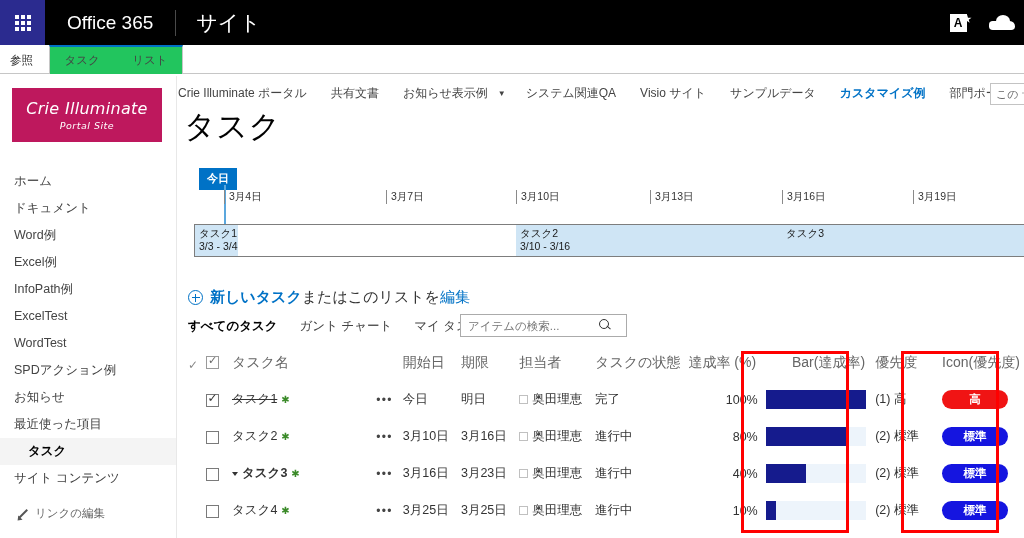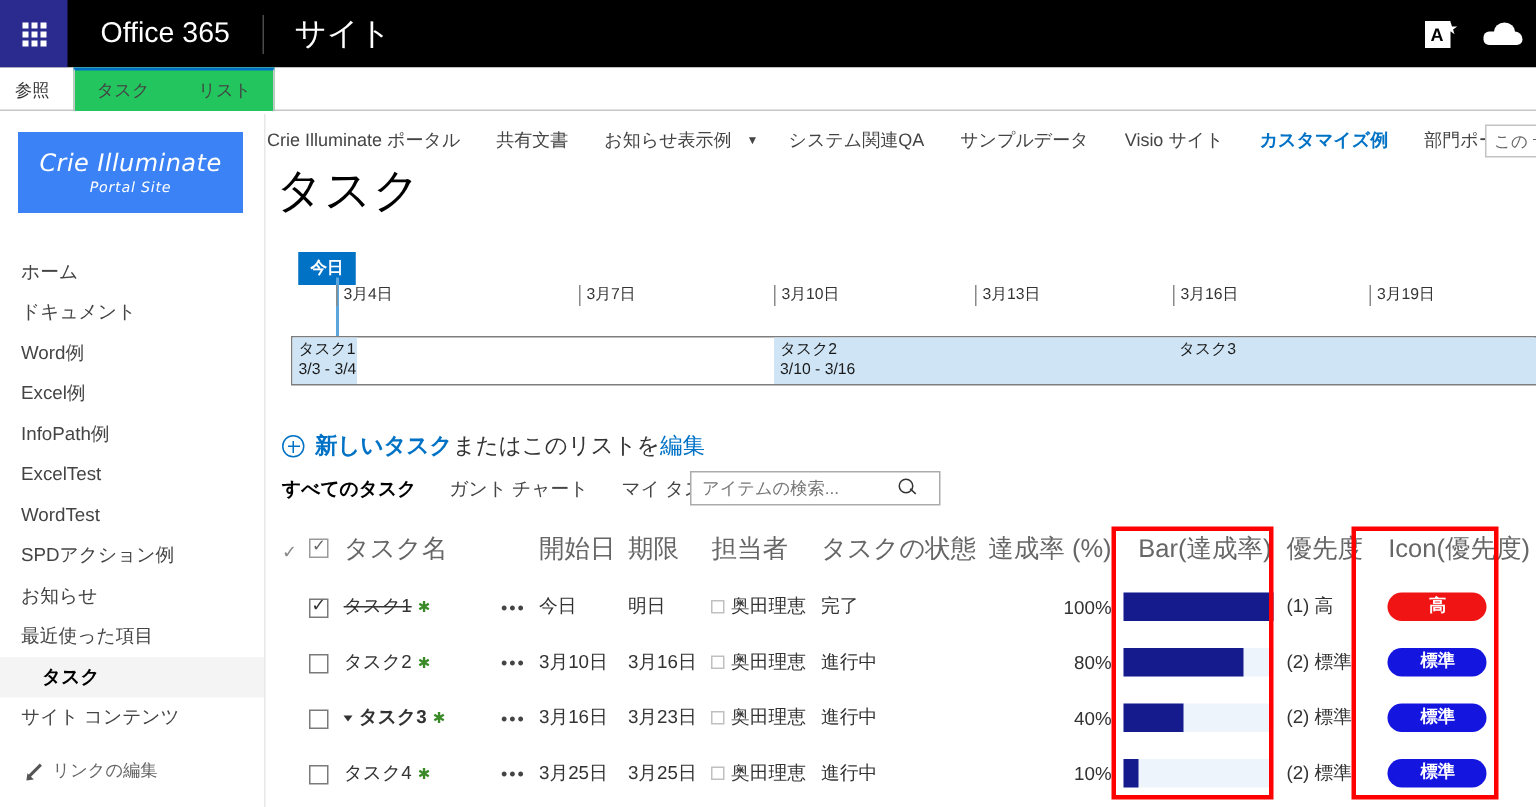--- a/index.html
+++ b/index.html
@@ -130,21 +130,21 @@
     font-size: 11px; color: #666;
     padding: 3px 5px;
     overflow: hidden;
     white-space: nowrap;
   }
 
   
   .logo-box {
     position: absolute; top: 88px; left: 12px;
     width: 150px; height: 54px;
-    background: #3b82f6;
+    background: #be185d;
     color: #fff;
     display: flex; flex-direction: column;
     align-items: center; justify-content: center;
     cursor: pointer;
   }
   .logo-main {
     font-family: "DejaVu Sans", sans-serif;
     font-size: 16px; letter-spacing: 0.3px;
     font-style: italic; font-weight: 500;
   }
@@ -321,21 +321,21 @@
   .tbl {
     position: absolute; top: 350px; left: 184px;
     width: 840px;
     border-collapse: collapse;
     font-size: 12.5px;
   }
   .tbl th {
     font-weight: normal; color: #666;
     text-align: left;
     padding: 4px 4px 9px 4px;
-    font-size: 17px;
+    font-size: 14px;
     white-space: nowrap;
     vertical-align: bottom;
   }
   .tbl td {
     padding: 9px 4px;
     color: #333;
     vertical-align: middle;
     white-space: nowrap;
   }
   .c-check  { width: 16px; }
@@ -468,22 +468,22 @@
     <span class="ribbon-tab">リスト</span>
   </span>
 </div>
 
 <div class="topnav">
   <span class="topnav-item">Crie Illuminate ポータル</span>
   <span class="topnav-item">共有文書</span>
   <span class="topnav-item">お知らせ表示例</span>
   <span class="topnav-caret">▼</span>
   <span class="topnav-item">システム関連QA</span>
+  <span class="topnav-item">Visio サイト</span>
   <span class="topnav-item">サンプルデータ</span>
-  <span class="topnav-item">Visio サイト</span>
   <span class="topnav-item active">カスタマイズ例</span>
   <span class="topnav-item">部門ポータル</span>
 </div>
 <div class="site-search">この サ</div>
 
 <div class="logo-box">
   <div class="logo-main">Crie Illuminate</div>
   <div class="logo-sub">Portal Site</div>
 </div>
 

